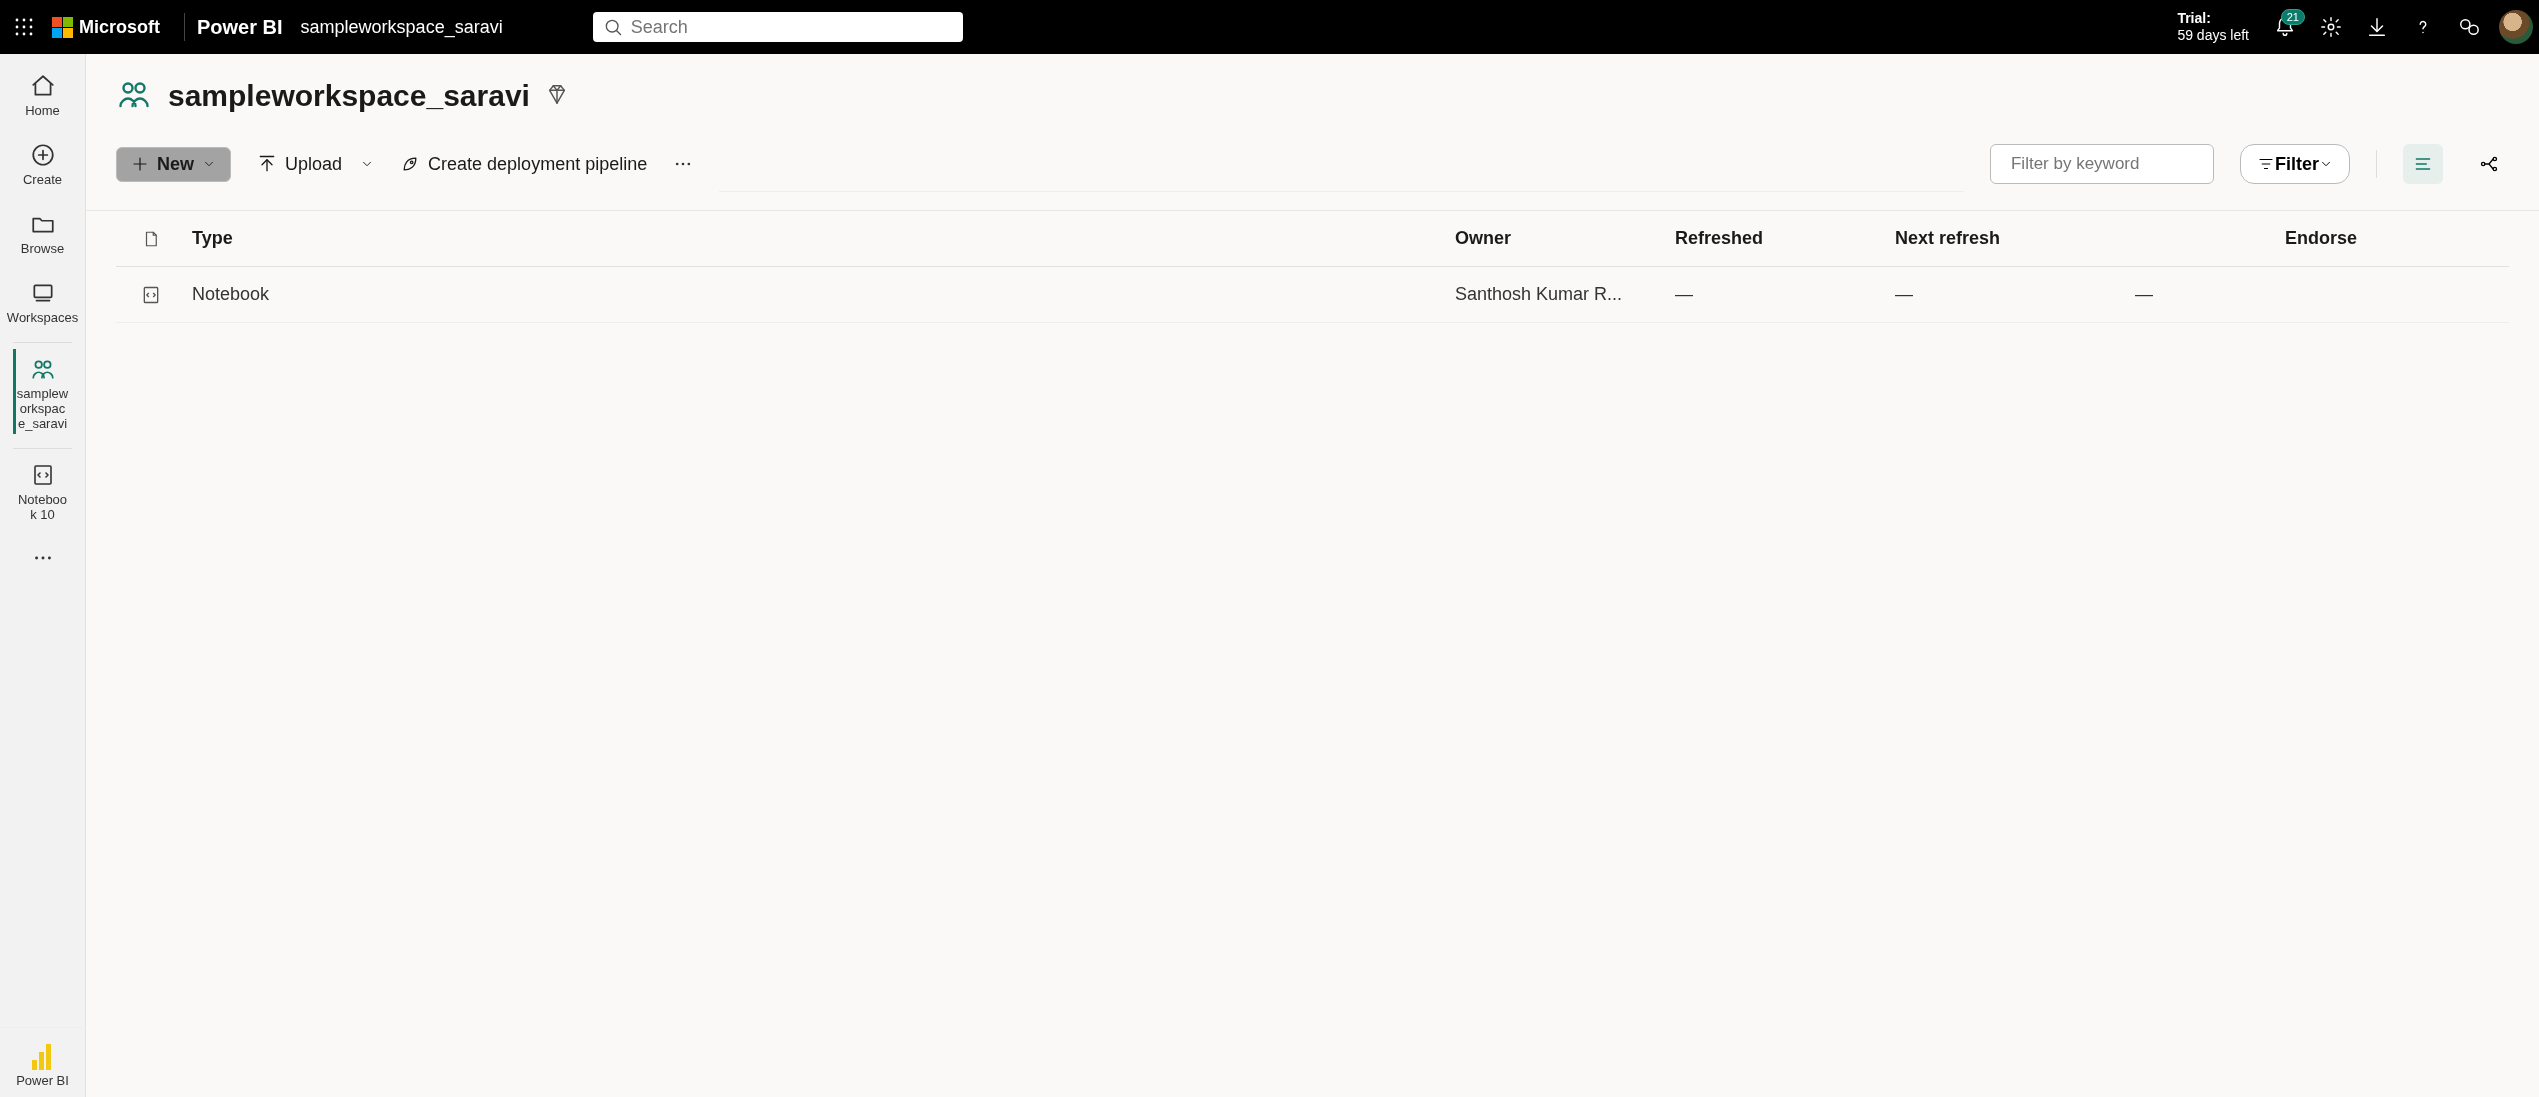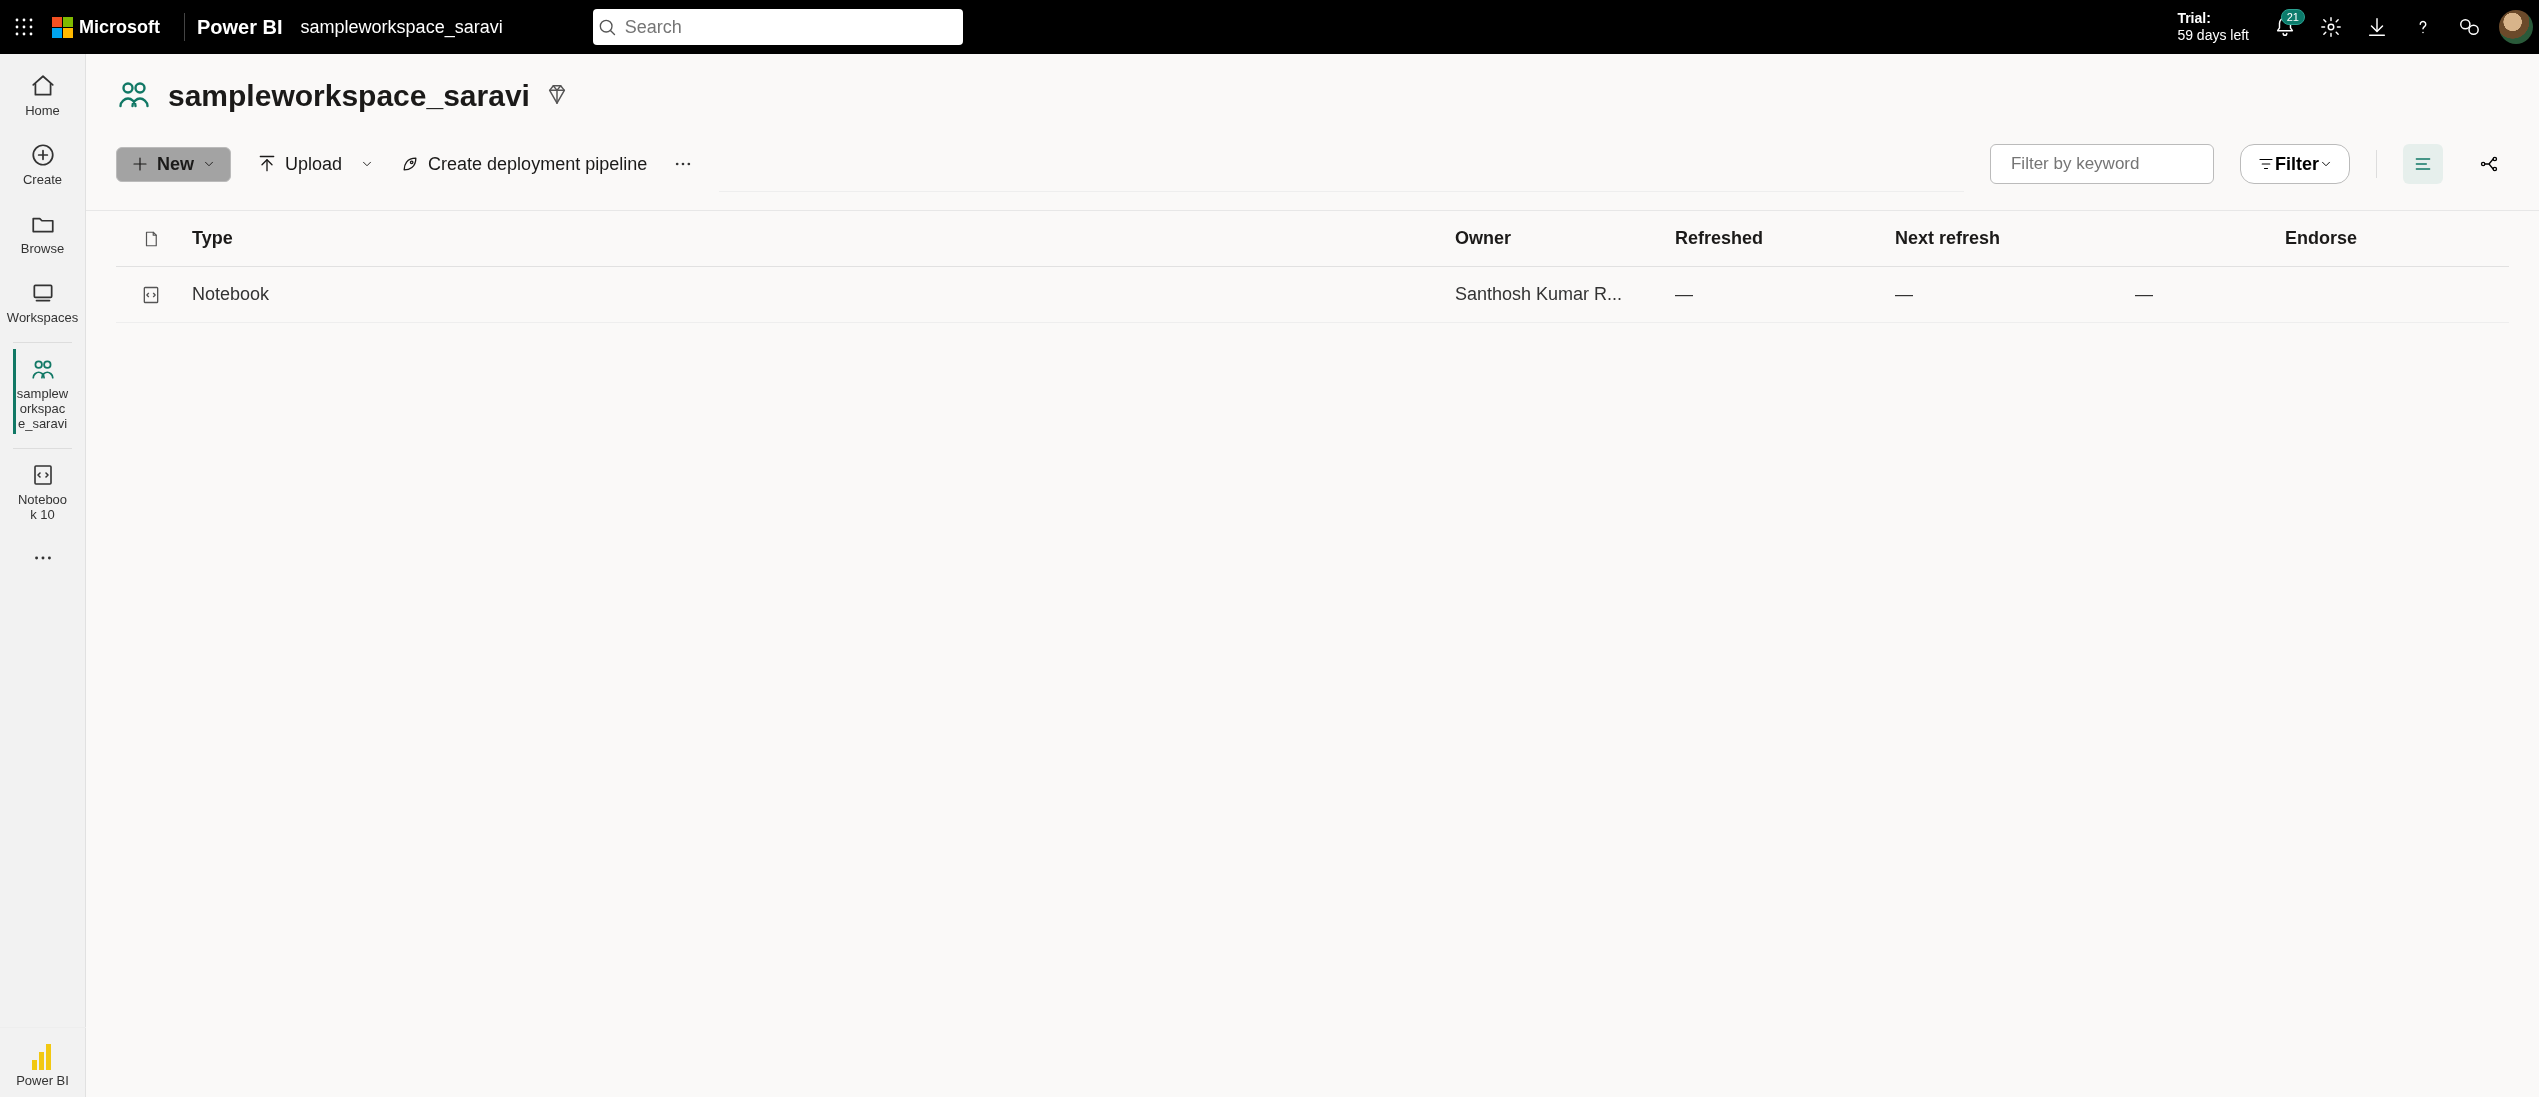--- a/index.html
+++ b/index.html
@@ -19,21 +19,21 @@
 .ms-logo { display:flex; align-items:center; gap:6px; padding:0 12px 0 4px; cursor:pointer; }
 .ms-logo .tiles { display:grid; grid-template-columns:10px 10px; grid-template-rows:10px 10px; gap:1px; }
 .ms-logo .t1{background:#f25022}.ms-logo .t2{background:#7fba00}.ms-logo .t3{background:#00a4ef}.ms-logo .t4{background:#ffb900}
 .ms-logo span { font-size:18px; font-weight:600; }
 .vdiv { width:1px; height:28px; background:#444; margin:0 12px; }
 .app-name { font-size:20px; font-weight:600; padding-right:18px; cursor:pointer; }
 .crumb { font-size:18px; font-weight:400; color:#fff; }
 .spacer-left { width:90px; }
 .search-wrap { flex:0 0 370px; }
 .search {
-  background:#fff; border-radius:4px; height:36px; display:flex; align-items:center; padding:0 4px; gap:8px;
+  background:#fff; border-radius:4px; height:30px; display:flex; align-items:center; padding:0 10px; gap:8px;
 }
 .search input { border:0; outline:0; font-size:18px; flex:1; background:transparent; }
 .spacer { flex:1; }
 .trial { text-align:left; font-size:14px; line-height:1.2; padding:0 18px; }
 .trial .l1{font-weight:600}
 .hicons { display:flex; align-items:center; gap:22px; padding:0 18px 0 6px; }
 .hicon { width:24px; height:24px; display:flex; align-items:center; justify-content:center; cursor:pointer; position:relative; color:#fff; }
 .badge {
   position:absolute; top:-6px; right:-8px; background:#0b7b6b; color:#fff; border-radius:10px;
   font-size:11px; padding:1px 5px; border:1px solid #2aa090;margin-left:28px;

